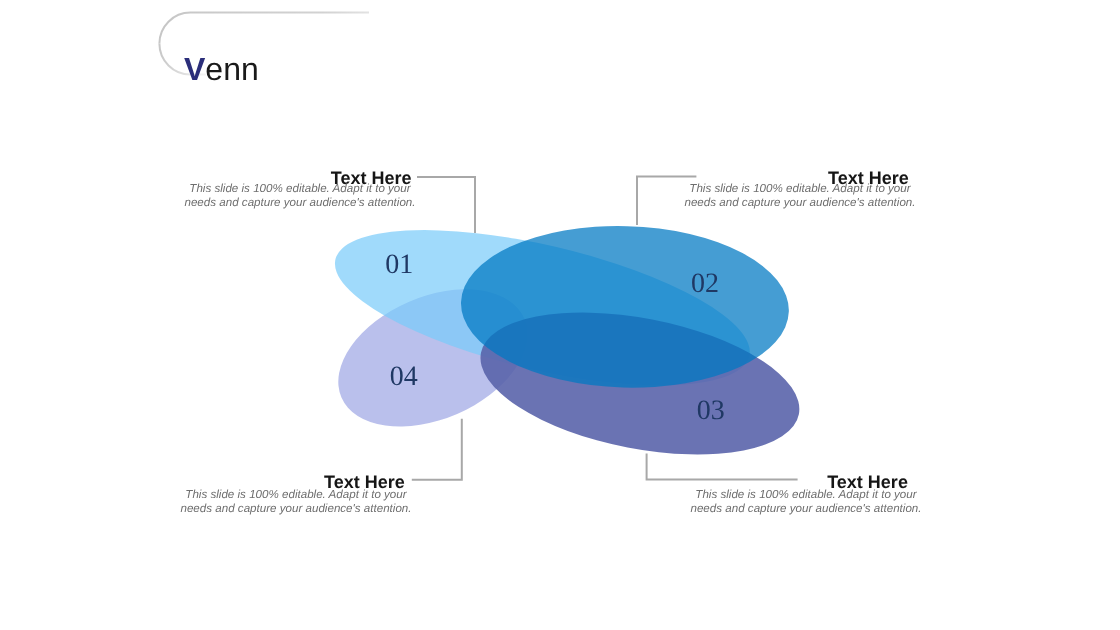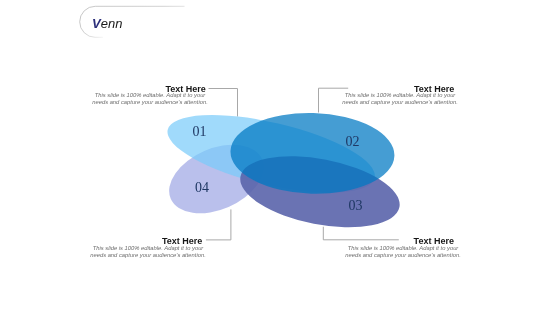--- a/index.html
+++ b/index.html
@@ -1,19 +1,19 @@
 <!DOCTYPE html>
 <html><head>
 <meta charset="utf-8">
 <style>
   html,body{margin:0;padding:0;}
   body{width:560px;height:315px;background:#ffffff;font-family:"Liberation Sans",sans-serif;overflow:hidden;}
   #slide{position:relative;width:560px;height:315px;background:#ffffff;}
   svg.layer{position:absolute;left:0;top:0;}
-  .title-text{position:absolute;left:92px;top:16px;font-size:13px;line-height:16px;color:#1a1a1a;white-space:nowrap;font-style:italic;}
+  .title-text{position:absolute;left:92px;top:28px;font-size:16px;line-height:16px;color:#1a1a1a;white-space:nowrap;}
   .title-text .v{color:#2b2e7a;font-weight:bold;}
   .lbl{position:absolute;font-size:9px;font-weight:bold;color:#161616;white-space:nowrap;}
   .para{position:absolute;font-size:5.8px;font-style:italic;color:#6e6e6e;line-height:7.1px;text-align:center;}
   .num{font-size:14px;fill:#1f3864;font-family:"Liberation Serif",serif;}
 </style>
 </head>
 <body>
 
 <div id="slide">
 

